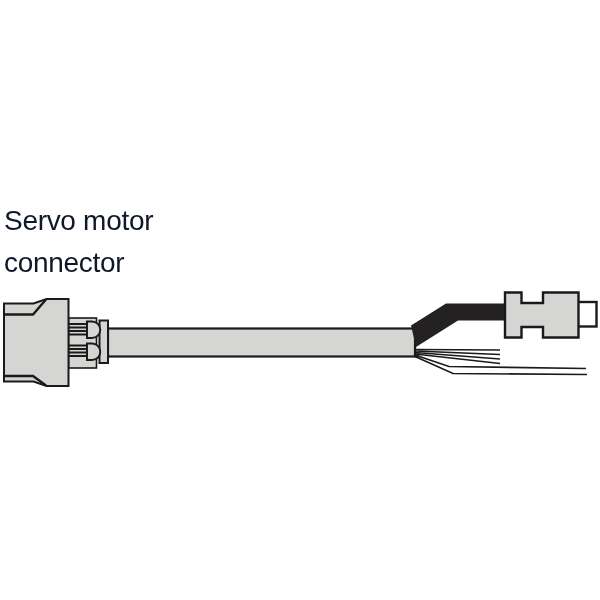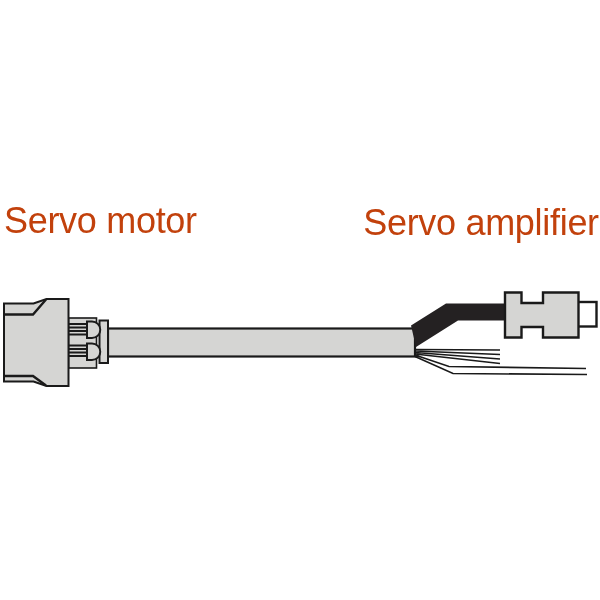--- a/index.html
+++ b/index.html
@@ -12,22 +12,22 @@
     font-family: "Liberation Sans", sans-serif;
   }
   .stage {
     position: relative;
     width: 600px;
     height: 600px;
     background: #ffffff;
   }
   .label {
     position: absolute;
-    color: #c2410c;
-    font-size: 36px;
+    color: #0f172a;
+    font-size: 28px;
     line-height: 42px;
     letter-spacing: -0.3px;
     white-space: nowrap;
   }
   .label-left {
     left: 4px;
     top: 200px;
     text-align: left;
   }
   .label-right {
@@ -43,24 +43,24 @@
     top: 0;
   }
 </style>
 </head>
 <body>
 
 <div class="stage">
 
   <div class="label label-left">
     <span>Servo motor</span>
+    <span>connector</span>
   </div>
 
   <div class="label label-right">
-    <span>Servo amplifier</span>
   </div>
 
   <svg class="diagram" width="600" height="600" viewBox="0 0 600 600">
 
     <rect x="68.5" y="318" width="28" height="50" stroke-width="1.6" fill="#d5d5d3" stroke="#1a1a1a"></rect>
 
     <path d="M68.5,324 H89 M68.5,327.5 H89 M68.5,331 H89 M68.5,334.5 H89
              M68.5,345.5 H89 M68.5,349 H89 M68.5,352.5 H89 M68.5,356 H89" fill="none" stroke-width="1.8" stroke="#1a1a1a"></path>
 
     <rect x="108" y="328.5" width="307" height="28" stroke-width="2.2" fill="#d5d5d3" stroke="#1a1a1a"></rect>

